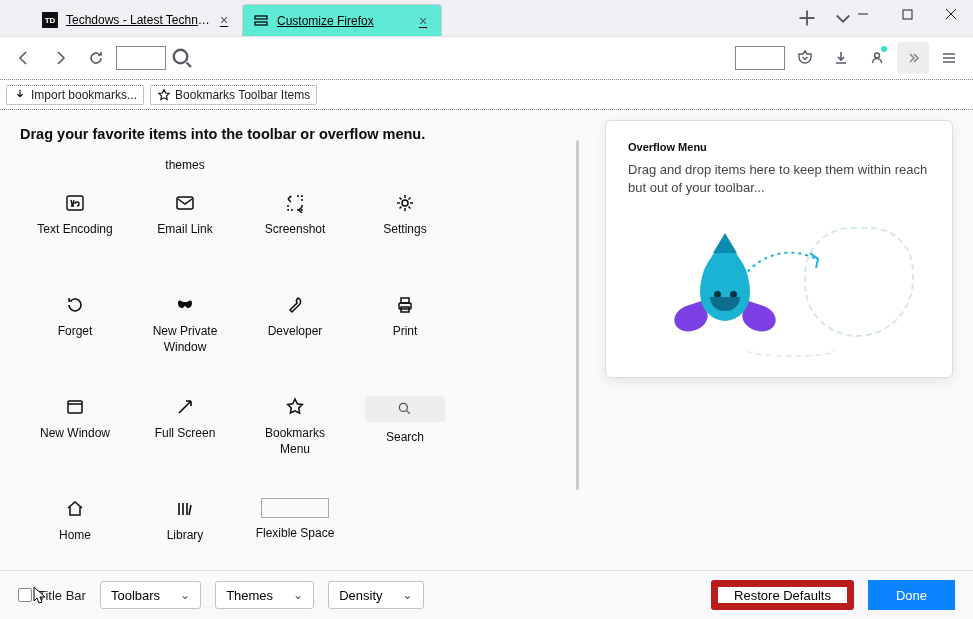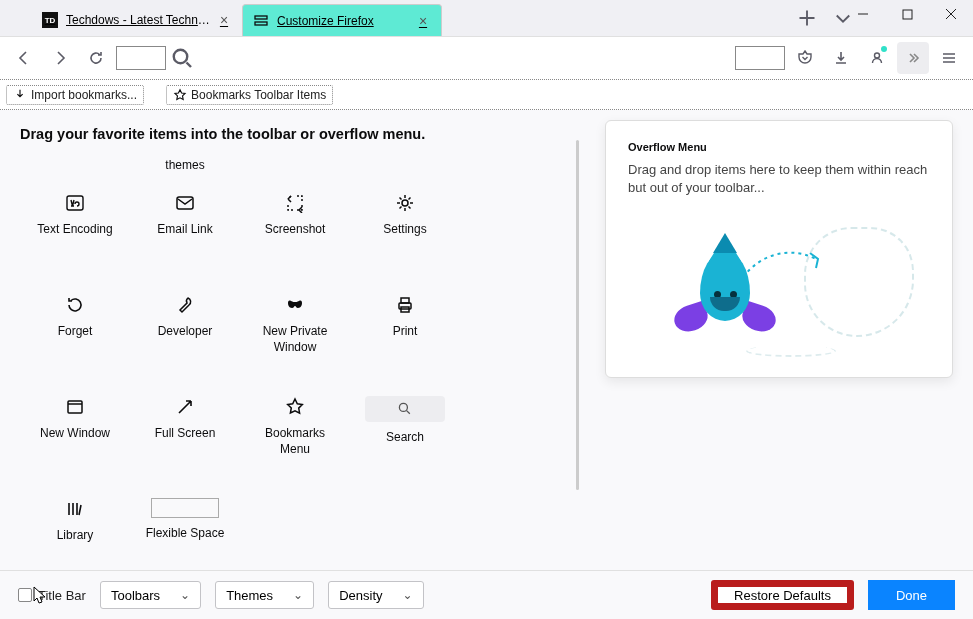--- a/index.html
+++ b/index.html
@@ -21,21 +21,21 @@
 
 .nav-toolbar { height: 44px; border-top: 1px solid #e0e0e0; border-bottom: 1px dotted #888; display: flex; align-items: center; padding: 0 8px; gap: 4px; background:#fff;}
 .nav-btn { width: 32px; height: 32px; display:flex; align-items:center; justify-content:center; color:#5b5b66; border-radius:4px;}
 .nav-btn svg { width:16px; height:16px; }
 .url-slot { width: 50px; height:24px; border:1px solid #888; }
 .search-slot { width:24px; height:24px; display:flex; align-items:center; justify-content:center; color:#5b5b66;}
 .nav-spacer { flex:1; }
 .overflow-btn { background:#ededf0; }
 
 
-.bm-toolbar { height: 30px; border-bottom: 1px dotted #888; display:flex; align-items:center; padding: 0 6px; gap:22px; font-size:12px; color:#222; background:#fff;}
+.bm-toolbar { height: 30px; border-bottom: 1px dotted #888; display:flex; align-items:center; padding: 0 6px; gap:6px; font-size:12px; color:#222; background:#fff;}
 .bm-item { display:flex; align-items:center; gap:4px; border:1px dotted #888; padding:2px 6px; border-radius:2px;}
 .bm-item svg { width:14px; height:14px; }
 
 
 .content { height: 460px; background:#f9f9fb; position:relative; padding: 16px 20px; }
 .instruction { font-size:14.5px; font-weight:600; color:#0c0c0d; margin-bottom: 16px; }
 
 .items-area { width: 560px; height: 390px; overflow:hidden; position:relative;}
 .items-grid { display:grid; grid-template-columns: repeat(4, 110px); gap: 10px 0; justify-content:start; }
 .tool-item { width:110px; height: 76px; display:flex; flex-direction:column; align-items:center; justify-content:flex-start; padding-top:4px; text-align:center; font-size:12px; color:#0c0c0d; }
@@ -256,34 +256,34 @@
       <div class="tool-item tall">
         <span class="tool-icon">
             <svg viewBox="0 0 20 20" fill="none" stroke="#0c0c0d" stroke-width="1.6">
               <path d="M4 10a6 6 0 1 0 2-4.5M4 3v3h3"></path>
             </svg>
           </span>
         <span class="tool-label">Forget</span>
       </div>
       <div class="tool-item tall">
         <span class="tool-icon">
-            <svg viewBox="0 0 20 20" fill="none" stroke="#0c0c0d" stroke-width="1.5">
-              <path d="M13 3a4 4 0 0 1 1 7l-7 7-2-2 7-7a4 4 0 0 1 1-5z"></path>
-            </svg>
-          </span>
-        <span class="tool-label">Developer</span>
-      </div>
-      <div class="tool-item tall">
-        <span class="tool-icon">
             <svg viewBox="0 0 20 20" fill="#0c0c0d">
               <path d="M3 8c0-2 1-3 3-2s3 1 4 1 2 0 4-1 3 0 3 2-1 5-4 5c-2 0-2-2-3-2s-1 2-3 2c-3 0-4-3-4-5z"></path>
             </svg>
           </span>
         <span class="tool-label" style="white-space:pre-line">New Private
 Window</span>
+      </div>
+      <div class="tool-item tall">
+        <span class="tool-icon">
+            <svg viewBox="0 0 20 20" fill="none" stroke="#0c0c0d" stroke-width="1.5">
+              <path d="M13 3a4 4 0 0 1 1 7l-7 7-2-2 7-7a4 4 0 0 1 1-5z"></path>
+            </svg>
+          </span>
+        <span class="tool-label">Developer</span>
       </div>
 
       <div class="tool-item tall">
         <span class="tool-icon">
             <svg viewBox="0 0 20 20" fill="none" stroke="#0c0c0d" stroke-width="1.5">
               <rect x="4" y="8" width="12" height="6" rx="1"></rect>
               <rect x="6" y="3" width="8" height="5"></rect>
               <rect x="6" y="12" width="8" height="5"></rect>
             </svg>
           </span>
@@ -317,20 +317,28 @@
       </div>
 
       <div class="tool-item">
         <span class="tool-icon search-pill" style="width:80px;height:26px;">
             <svg viewBox="0 0 20 20" fill="none" stroke="#555" stroke-width="1.6" style="width:16px;height:16px">
               <circle cx="8" cy="8" r="5"></circle>
               <path d="M12 12l4 4"></path>
             </svg>
           </span>
         <span class="tool-label">Search</span>
+      </div>
+      <div class="tool-item">
+        <span class="tool-icon">
+            <svg viewBox="0 0 20 20" fill="none" stroke="#0c0c0d" stroke-width="1.5">
+              <path d="M3 9l7-6 7 6M5 8v8h10V8"></path>
+            </svg>
+          </span>
+        <span class="tool-label">Home</span>
       </div>
       <div class="tool-item">
         <span class="tool-icon">
             <svg viewBox="0 0 20 20" fill="none" stroke="#0c0c0d" stroke-width="1.6">
               <path d="M4 4v12M8 4v12M12 4v12M16 6l-2 10"></path>
             </svg>
           </span>
         <span class="tool-label">Library</span>
       </div>
       <div class="tool-item">

